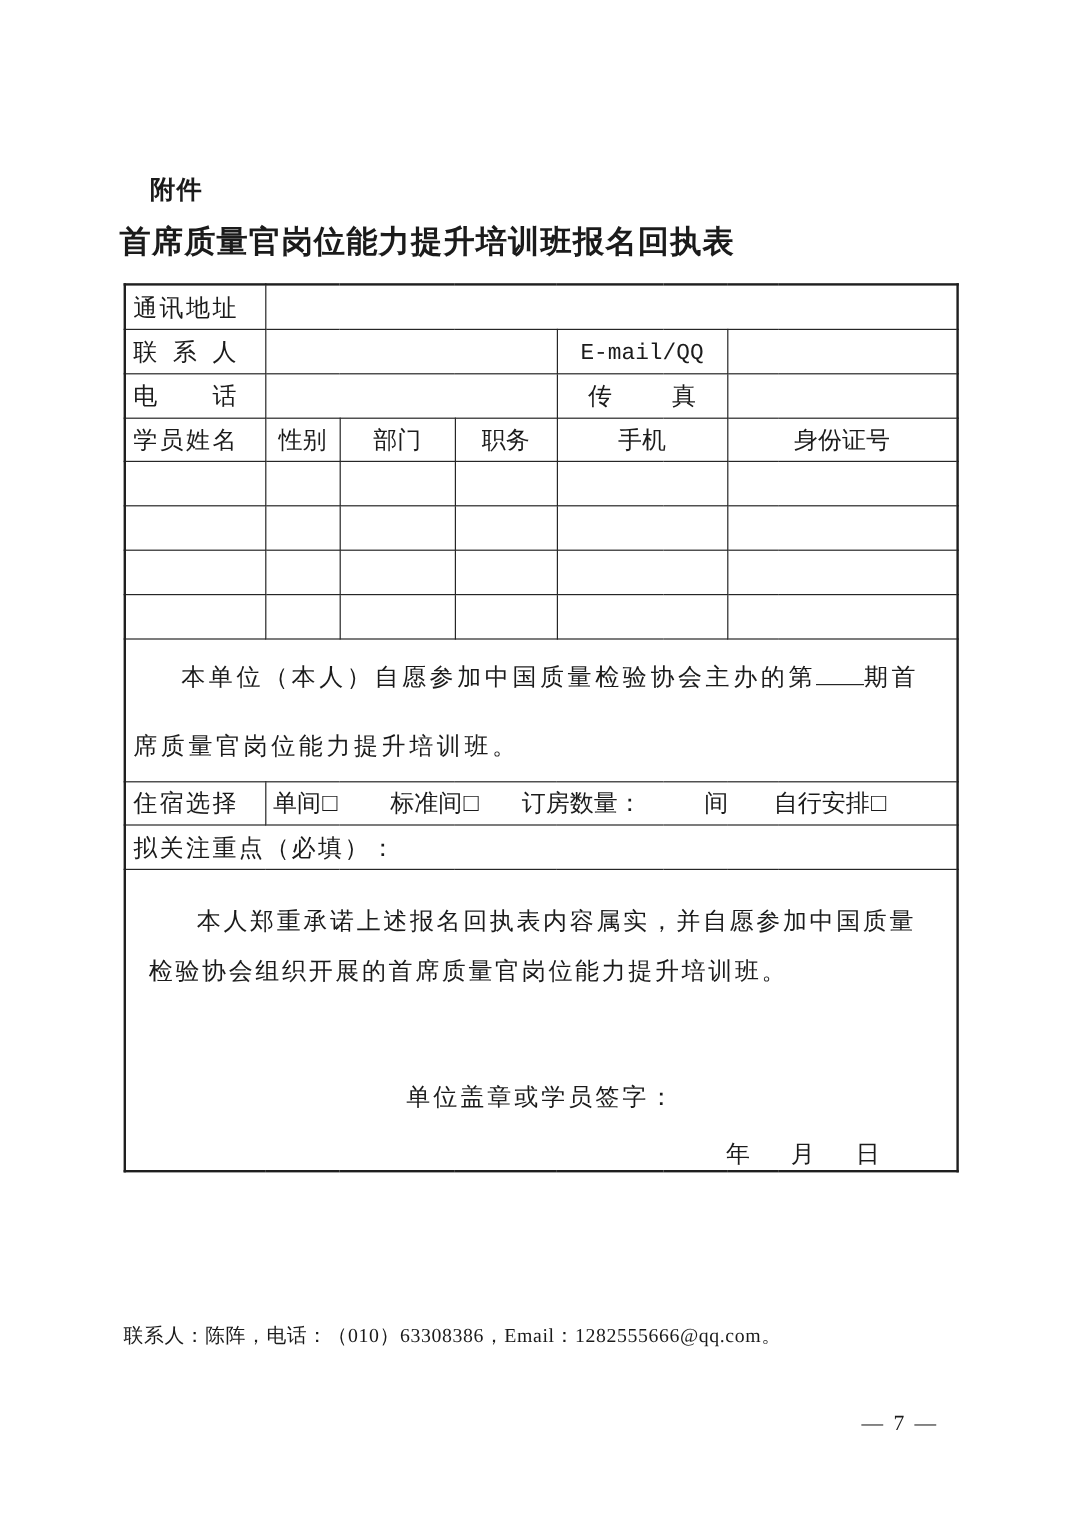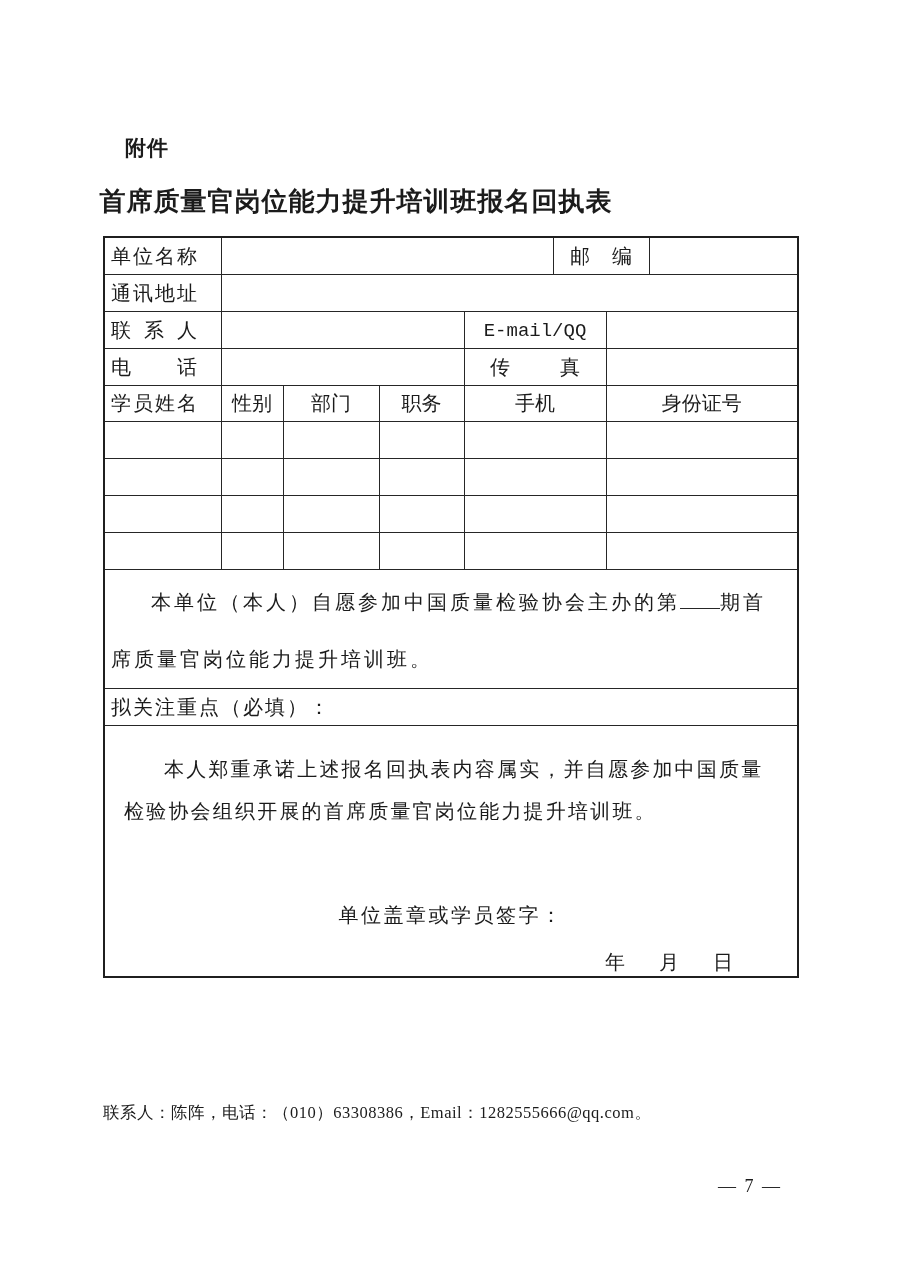--- a/index.html
+++ b/index.html
@@ -2,21 +2,21 @@
 <html><head>
 <meta charset="utf-8">
 <style>
   html,body{margin:0;padding:0;}
   body{
     width:900px;height:1273px;background:#ffffff;position:relative;
     font-family:"Liberation Serif","DejaVu Serif",serif;
     color:#1b1b1b;overflow:hidden;
   }
   .attachment{
-    position:absolute;left:103px;top:134px;
+    position:absolute;left:103px;top:144px;
     font-family:"Liberation Sans","DejaVu Sans",sans-serif;
     font-weight:bold;font-size:21px;letter-spacing:1px;padding-left:22px;
   }
   .doc-title{
     position:absolute;left:0;top:184px;width:712px;text-align:center;
     font-family:"Liberation Sans","DejaVu Sans",sans-serif;
     font-weight:bold;font-size:26px;letter-spacing:1px;
   }
   table.form{
     position:absolute;left:103px;top:236px;width:694px;
@@ -82,26 +82,20 @@
       <col style="width:62px">
       <col style="width:96px">
       <col style="width:85px">
     <col style="width:89px">
       <col style="width:53px">
       <col style="width:43px">
       <col style="width:149px">
   </colgroup>
 
   <tbody>
-      <tr>
-    <td class="lbl"><span class="js">单位名称</span></td>
-    <td colspan="4"></td>
-    <td colspan="2" class="lblc"><span class="js w62">邮编</span></td>
-    <td></td>
-  </tr>
 
   <tr>
     <td class="lbl"><span class="js">通讯地址</span></td>
     <td colspan="7"></td>
   </tr>
 
   <tr>
     <td class="lbl"><span class="js">联系人</span></td>
     <td colspan="3"></td>
     <td colspan="2" class="lblc"><span class="mono">E-mail/QQ</span></td>
@@ -156,20 +150,26 @@
     <td colspan="2"></td>
         <td colspan="2"></td>
   </tr>
 
   <tr>
     <td colspan="8" class="para-cell">
       <div class="para"><span>本单位（本人）自愿参加中国质量检验协会主办的第</span><span class="blank"></span><span>期首席质量官岗位能力提升培训班。</span></div>
     </td>
   </tr>
 
+  <tr class="r38">
+    <td class="lbl"><span class="js">住宿选择</span></td>
+    <td colspan="7" class="accom-cell">
+      <span class="opt"><span>单间</span><span class="cb">□</span></span><span class="opt gap1"><span>标准间</span><span class="cb">□</span></span><span class="opt gap2">订房数量：</span><span class="opt gap3">间</span><span class="opt gap4"><span>自行安排</span><span class="cb">□</span></span>
+    </td>
+  </tr>
 
   <tr>
     <td colspan="8" class="focus-cell">
       <span>拟关注重点（必填）：</span>
     </td>
   </tr>
 
   <tr>
     <td colspan="8" class="commit-cell">
       <p class="commit">本人郑重承诺上述报名回执表内容属实，并自愿参加中国质量检验协会组织开展的首席质量官岗位能力提升培训班。</p>

